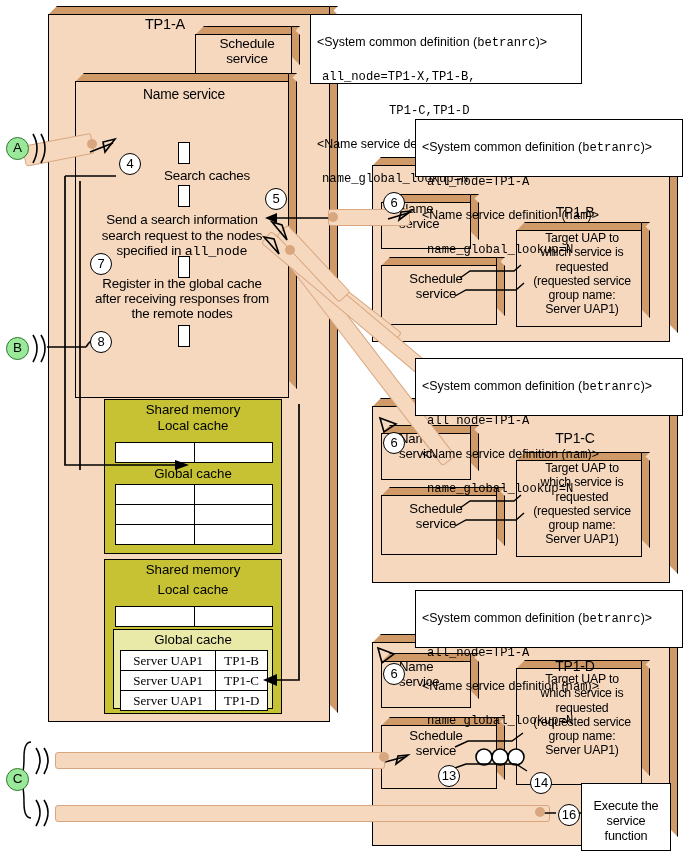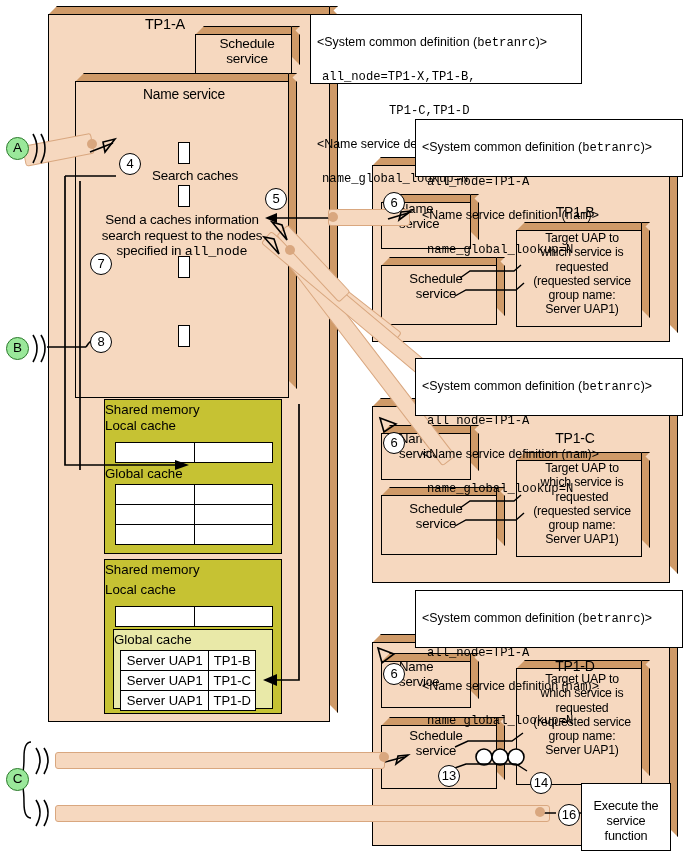--- a/index.html
+++ b/index.html
@@ -38,21 +38,21 @@
   .mono{font-family:"Liberation Mono", monospace;}
   
   .defbox{
     position:absolute;background:#fff;border:1.7px solid #000;box-sizing:border-box;
     font-size:12.4px;line-height:1.30;color:#000;padding:3px 5px 3px 6px;z-index:40;
     white-space:pre;
   }
   .defbox .mono{font-size:12.2px;}
   
   .shm{position:absolute;background:#c6c233;border:1.4px solid #000;box-sizing:border-box;}
-  .shm .hd{text-align:left;font-size:13.3px;color:#000;padding-top:2px;}
+  .shm .hd{text-align:center;font-size:13.3px;color:#000;padding-top:2px;}
   .cachewrap{position:absolute;left:8px;right:8px;background:#e9e9a8;border:1.2px solid #000;box-sizing:border-box;}
   table.cache{border-collapse:collapse;background:#fff;width:100%;}
   table.cache td{
     border:1.5px solid #000;height:19px;background:#fff;
     font-size:13px;text-align:center;color:#000;padding:0 2px;
   }
   
   .num{
     position:absolute;width:22px;height:22px;border-radius:50%;
     background:#fff;border:1.6px solid #000;box-sizing:border-box;
@@ -94,32 +94,35 @@
   <div class="box3d" style="left:75px;top:73px;width:222px;height:325px;z-index:6;">
     <div class="top"></div>
     <div class="side"></div>
     <div class="face"></div>
   </div>
   <div class="txt" style="position:absolute;left:78px;top:87px;width:212px;font-size:13.8px;z-index:8;">Name service</div>
 
   <div class="conn" style="left:178px;top:142px;width:12px;height:22px;"></div>
 
   <div class="num" style="left:119px;top:153px;">4</div>
-  <div class="txt" style="position:absolute;left:140px;top:168px;width:110px;font-size:13.4px;text-align:center;z-index:8;">Search caches</div>
+  <div class="txt" style="position:absolute;left:140px;top:168px;width:110px;font-size:13.4px;text-align:right;z-index:8;">Search caches</div>
   <div class="conn" style="left:178px;top:185px;width:12px;height:22px;"></div>
 
   <div class="num" style="left:265px;top:188px;">5</div>
   <div class="txt" style="position:absolute;left:78px;top:212px;width:208px;font-size:13.4px;line-height:1.16;z-index:8;">
-    <span>Send a caches information</span><br>
+    <span>Send a search information</span><br>
     <span>search request to the nodes</span><br>
     <span>specified in </span><span class="mono">all_node</span>
   </div>
   <div class="conn" style="left:178px;top:256px;width:12px;height:22px;"></div>
 
   <div class="num" style="left:90px;top:253px;">7</div>
+  <div class="txt" style="position:absolute;left:76px;top:276px;width:212px;font-size:13.4px;white-space:pre-line;z-index:8;">Register in the global cache
+after receiving responses from
+the remote nodes</div>
   <div class="conn" style="left:178px;top:325px;width:12px;height:22px;"></div>
 
   <div class="num" style="left:90px;top:331px;">8</div>
 
   <div class="shm" style="left:104px;top:399px;width:178px;height:155px;z-index:8;">
     <div class="hd">Shared memory</div>
     <div class="hd" style="padding-top:1px;">Local cache</div>
     <table class="cache" style="position:absolute;left:10px;top:42px;width:158px;">
       <tbody>
           <tr>
@@ -153,21 +156,21 @@
     <table class="cache" style="position:absolute;left:10px;top:46px;width:158px;">
       <tbody>
           <tr>
         <td></td>
         <td></td>
       </tr>
     </tbody>
       </table>
     <div class="cachewrap" style="left:8px;top:69px;right:8px;height:80px;background:#e9e9a8;">
       <div class="hd" style="padding-top:2px;">Global cache</div>
-      <table class="cache" style="position:absolute;left:6px;top:20px;width:136px;">
+      <table class="cache" style="position:absolute;left:6px;top:20px;width:148px;font-family:Liberation Serif, serif;">
         <tbody>
             <tr>
           <td>Server UAP1</td>
           <td>TP1-B</td>
         </tr>
         <tr>
           <td>Server UAP1</td>
           <td>TP1-C</td>
         </tr>
         <tr>

